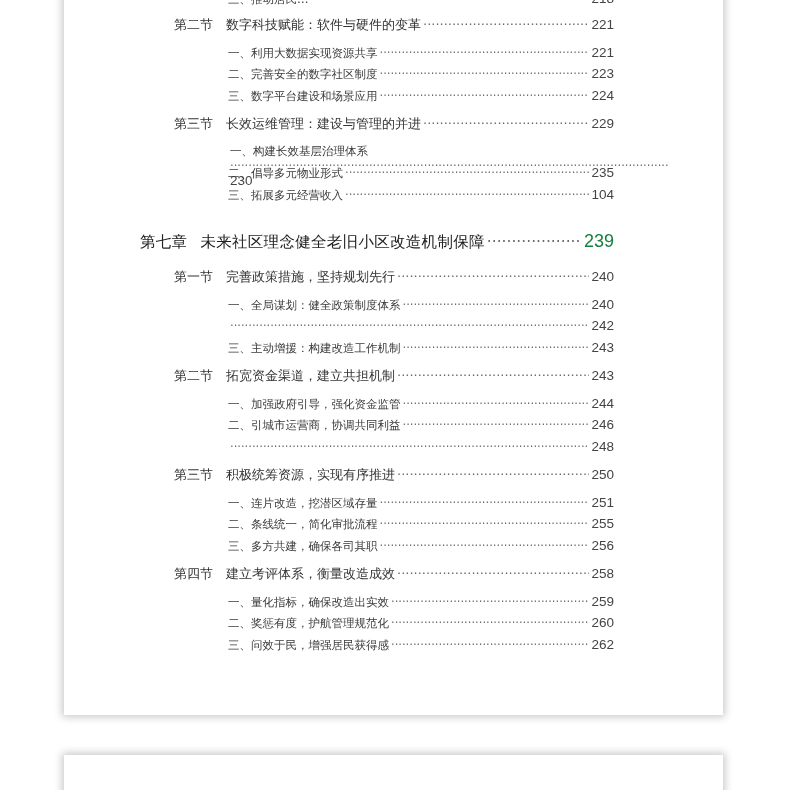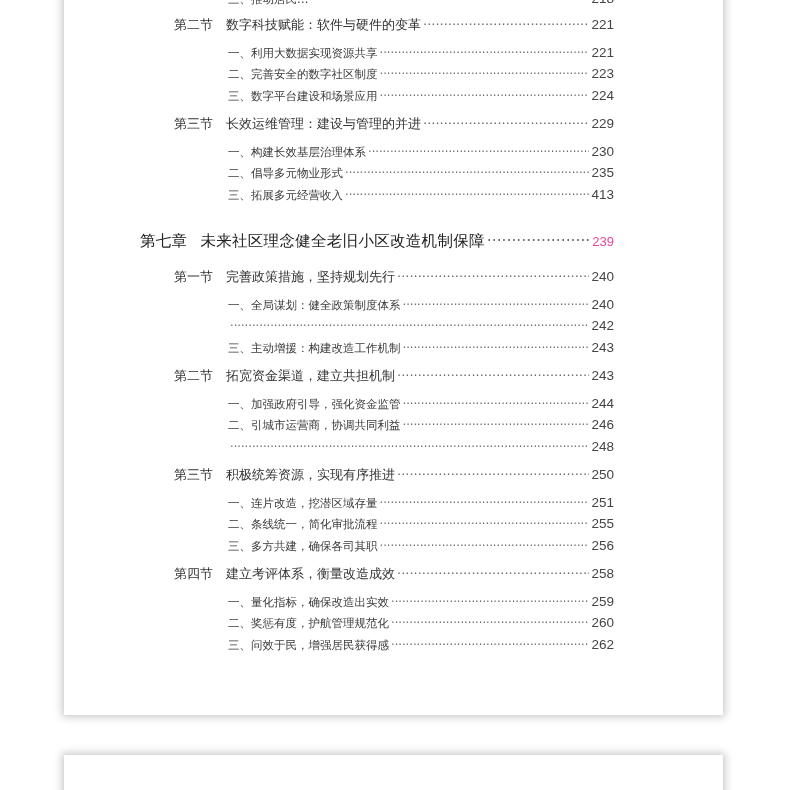--- a/index.html
+++ b/index.html
@@ -32,21 +32,21 @@
     margin: 0 2px;
     color: #6a6a6a;
     letter-spacing: 0px;
   }
   .toc-line .dots::before {
     content: "························································································································";
   }
   .toc-line .page-num { flex: 0 0 auto; font-family: "Liberation Sans", sans-serif; }
   .lvl-chapter { left: 140px; font-size: 15.5px; color: #222; }
   .lvl-chapter .label { letter-spacing: 0.3px; }
-  .lvl-chapter .page-num { font-size: 13px; color: #ec4899; }
+  .lvl-chapter .page-num { font-size: 18px; color: #15803d; }
   .lvl-section { left: 174px; font-size: 13px; color: #333; }
   .lvl-section .page-num { font-size: 13.5px; color: #444; }
   .lvl-item { left: 200px; font-size: 11.5px; color: #3a3a3a; margin-left: 28px; }
   .lvl-item .page-num { font-size: 13.5px; color: #444; }
   .gap { display: inline-block; width: 13px; }
 </style>
 </head>
 <body>
 
 <div class="page page-1"></div>
@@ -76,34 +76,34 @@
     <div class="toc-line lvl-item" style="top: 88px;">
       <span class="label"><span>三、数字平台建设和场景应用</span></span>
       <span class="dots"></span>
       <span class="page-num">224</span>
     </div>
     <div class="toc-line lvl-section" style="top: 115px;">
       <span class="label"><span>第三节</span><span class="gap"></span><span>长效运维管理：建设与管理的并进</span></span>
       <span class="dots"></span>
       <span class="page-num">229</span>
     </div>
-    <div class="toc-line lvl-item" style="top: 144px;">
+    <div class="toc-line lvl-item" style="top: 144px; flex-direction: column;">
       <span class="label"><span>一、构建长效基层治理体系</span></span>
       <span class="dots"></span>
       <span class="page-num">230</span>
     </div>
     <div class="toc-line lvl-item" style="top: 165px;">
       <span class="label"><span>二、倡导多元物业形式</span></span>
       <span class="dots"></span>
       <span class="page-num">235</span>
     </div>
     <div class="toc-line lvl-item" style="top: 187px;">
       <span class="label"><span>三、拓展多元经营收入</span></span>
       <span class="dots"></span>
-      <span class="page-num">413</span>
+      <span class="page-num">104</span>
     </div>
     <div class="toc-line lvl-chapter" style="top: 231px;">
       <span class="label"><span>第七章</span><span class="gap"></span><span>未来社区理念健全老旧小区改造机制保障</span></span>
       <span class="dots"></span>
       <span class="page-num">239</span>
     </div>
     <div class="toc-line lvl-section" style="top: 268px;">
       <span class="label"><span>第一节</span><span class="gap"></span><span>完善政策措施，坚持规划先行</span></span>
       <span class="dots"></span>
       <span class="page-num">240</span>

